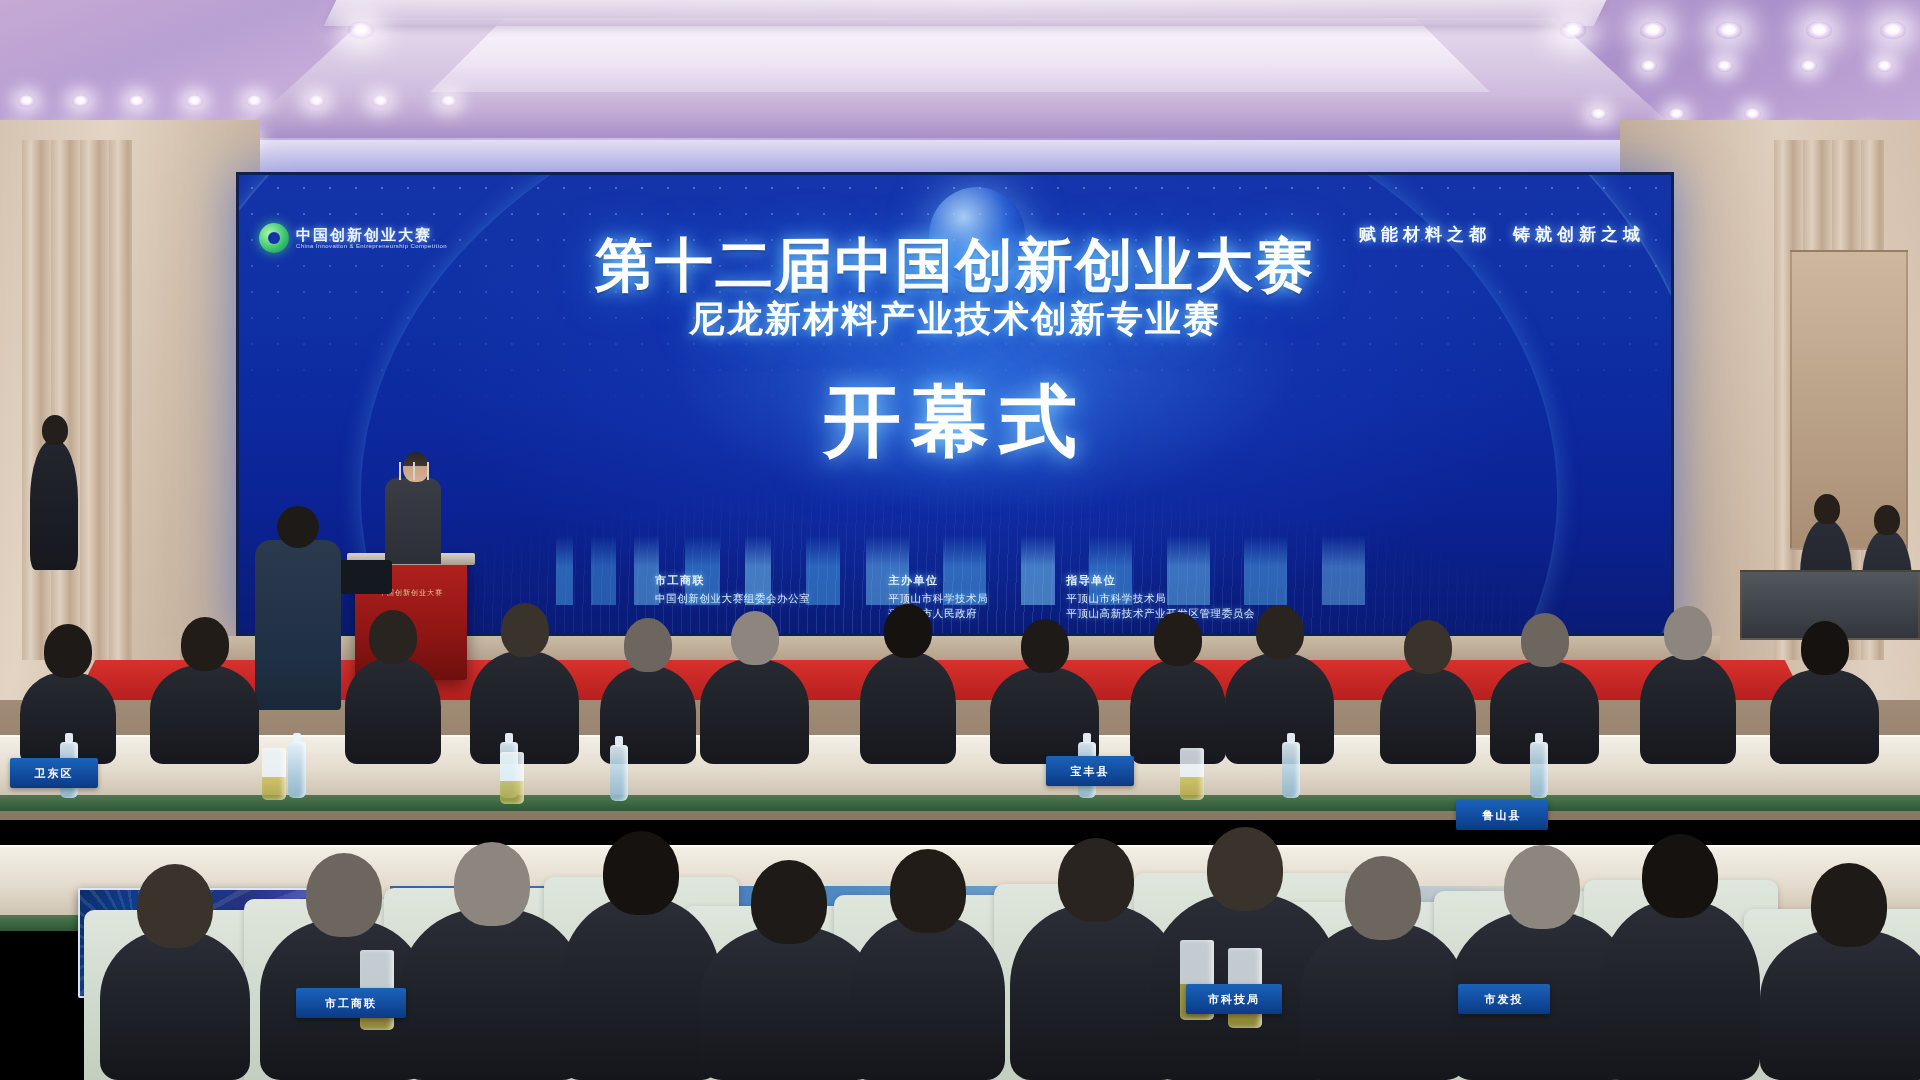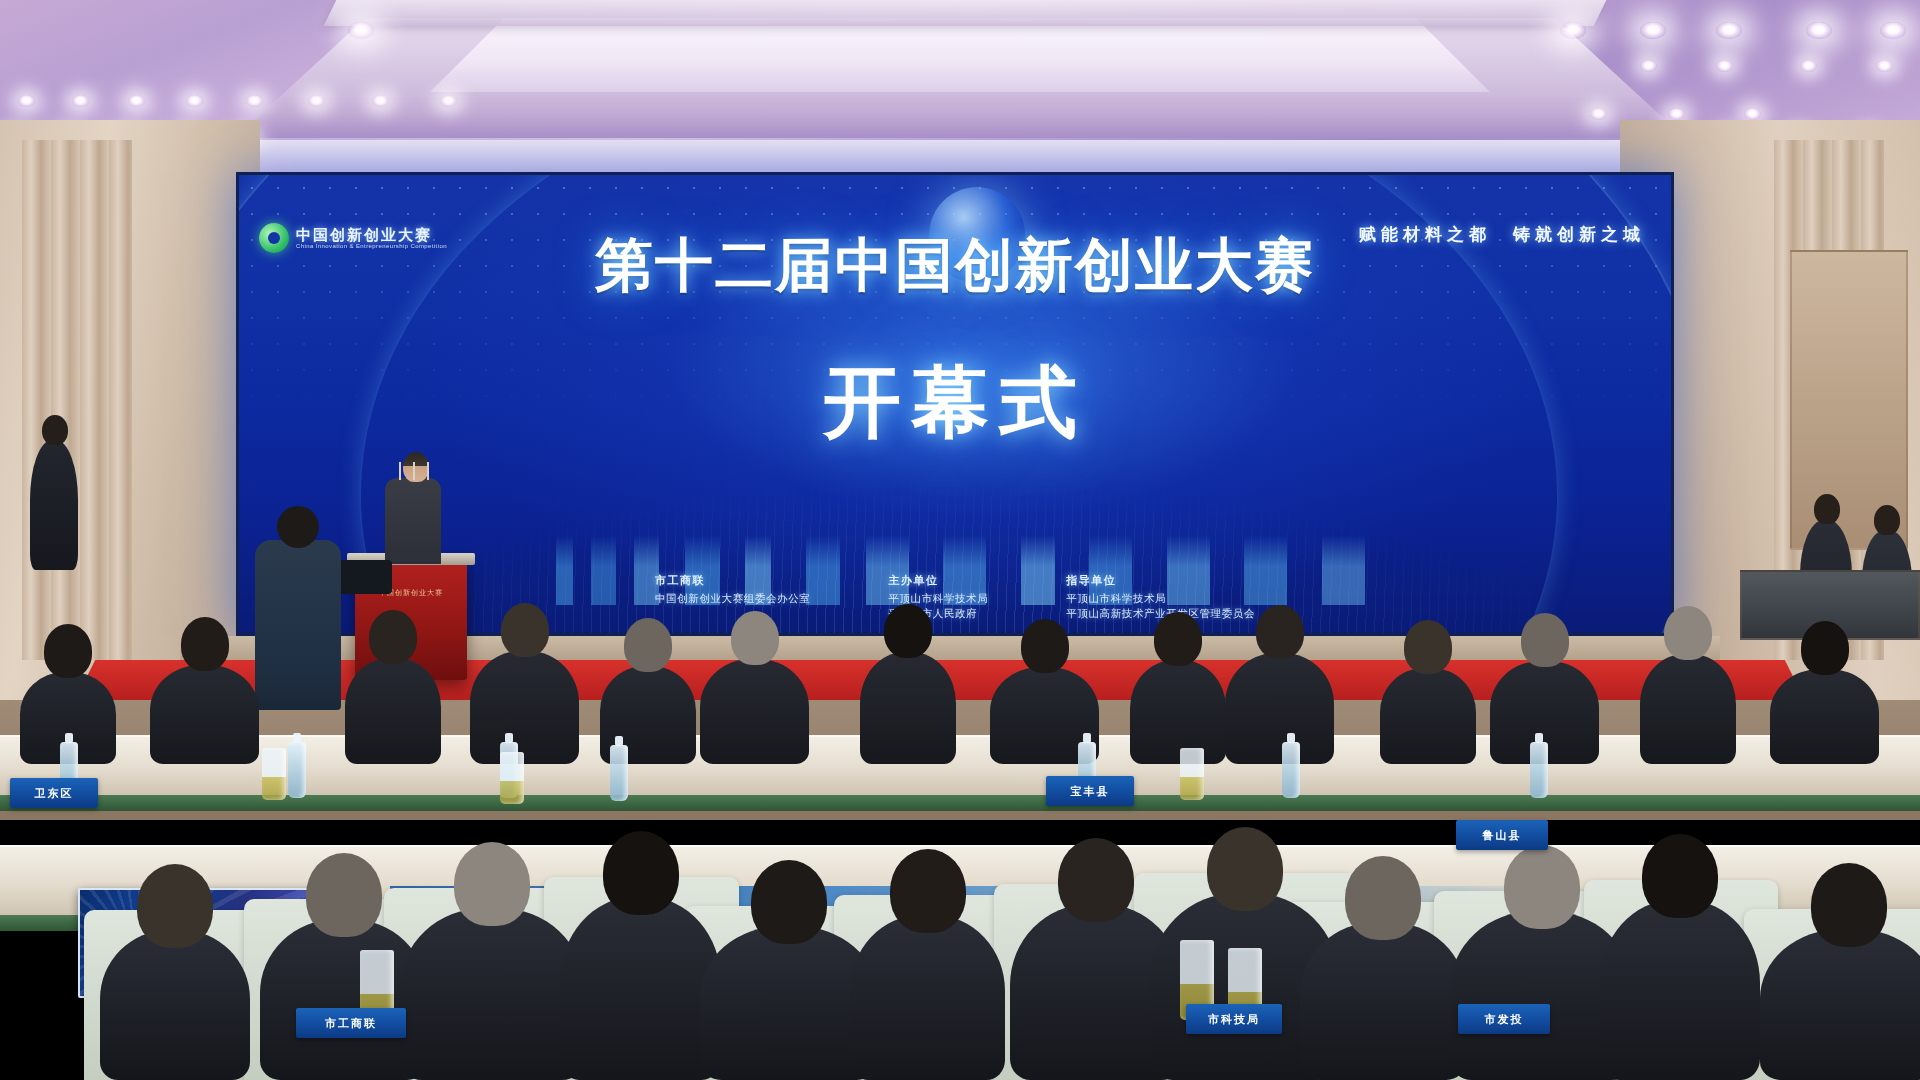--- a/index.html
+++ b/index.html
@@ -152,21 +152,21 @@
     position:absolute; left:0; right:0; top:52px; text-align:center;
     font-size:58px; font-weight:bold; letter-spacing:2px; color:#ffffff;
     text-shadow:0 0 16px rgba(120,210,255,.95), 0 0 44px rgba(60,150,255,.8), 0 2px 2px rgba(0,20,90,.7);
   }
   .led-title2{
     position:absolute; left:0; right:0; top:120px; text-align:center;
     font-size:36px; font-weight:bold; letter-spacing:2px; color:#ffffff;
     text-shadow:0 0 12px rgba(130,215,255,.9), 0 0 34px rgba(60,150,255,.65);
   }
   .led-title3{
-    position:absolute; left:0; right:0; top:176px; text-align:center;
+    position:absolute; left:0; right:0; top:195px; text-align:center;
     font-size:78px; font-weight:bold; letter-spacing:10px; color:#ffffff;
     text-shadow:0 0 22px rgba(140,220,255,.95), 0 0 60px rgba(50,140,255,.85);
   }
   .led-date{
     position:absolute; left:0; right:0; top:300px; text-align:center;
     font-size:19px; font-weight:bold; letter-spacing:5px; color:#dcefff;
     text-shadow:0 0 12px rgba(120,200,255,.9);
   }
   .led-orgs{
     position:absolute; left:0; right:0; top:398px;
@@ -237,21 +237,20 @@
     position:absolute; width:24px; height:52px; border-radius:3px 3px 5px 5px;
     background:linear-gradient(180deg, rgba(235,245,250,.8) 0 55%, rgba(200,190,80,.75) 55%, rgba(170,160,60,.8));
     box-shadow:inset -3px 0 5px rgba(255,255,255,.6);
   }
   .nameplate{
     position:absolute; height:30px; border-radius:2px;
     background:linear-gradient(180deg,#1b63b8 0%, #1350a4 45%, #0c3a85 100%);
     color:#fff; font-size:11px; font-weight:bold; letter-spacing:2px;
     display:flex; align-items:center; justify-content:center;
     box-shadow:0 2px 5px rgba(0,0,0,.35);
-    margin-top:20px;
   }
   .chair{
     position:absolute; border-radius:10px 10px 4px 4px;
     background:linear-gradient(180deg,#dfe6dd,#c2cdbe);
     box-shadow:0 2px 6px rgba(0,0,0,.2);
   }
 
   .camera-op{
     position:absolute; left:255px; top:540px; width:86px; height:170px;
     background:linear-gradient(180deg,#2b3a4d 0%,#203044 70%,#1a2737 100%);
@@ -392,20 +391,21 @@
       <div class="cnie-mark"></div>
       <div class="cnie-txt">
         <div class="cnie-cn">中国创新创业大赛</div>
         <div class="cnie-en">China Innovation &amp; Entrepreneurship Competition</div>
       </div>
     </div>
 
     <div class="led-slogan">赋能材料之都　铸就创新之城</div>
 
     <div class="led-title1">第十二届中国创新创业大赛</div>
+    <div class="led-title2">尼龙新材料产业技术创新专业赛</div>
     <div class="led-title3">开幕式</div>
 
     <div class="led-orgs" id="organizers">
         <div class="org-col">
           <div class="org-h">市工商联</div>
           <div class="org-l">
             <div>中国创新创业大赛组委会办公室</div>
           </div>
         </div>
         <div class="org-col">

